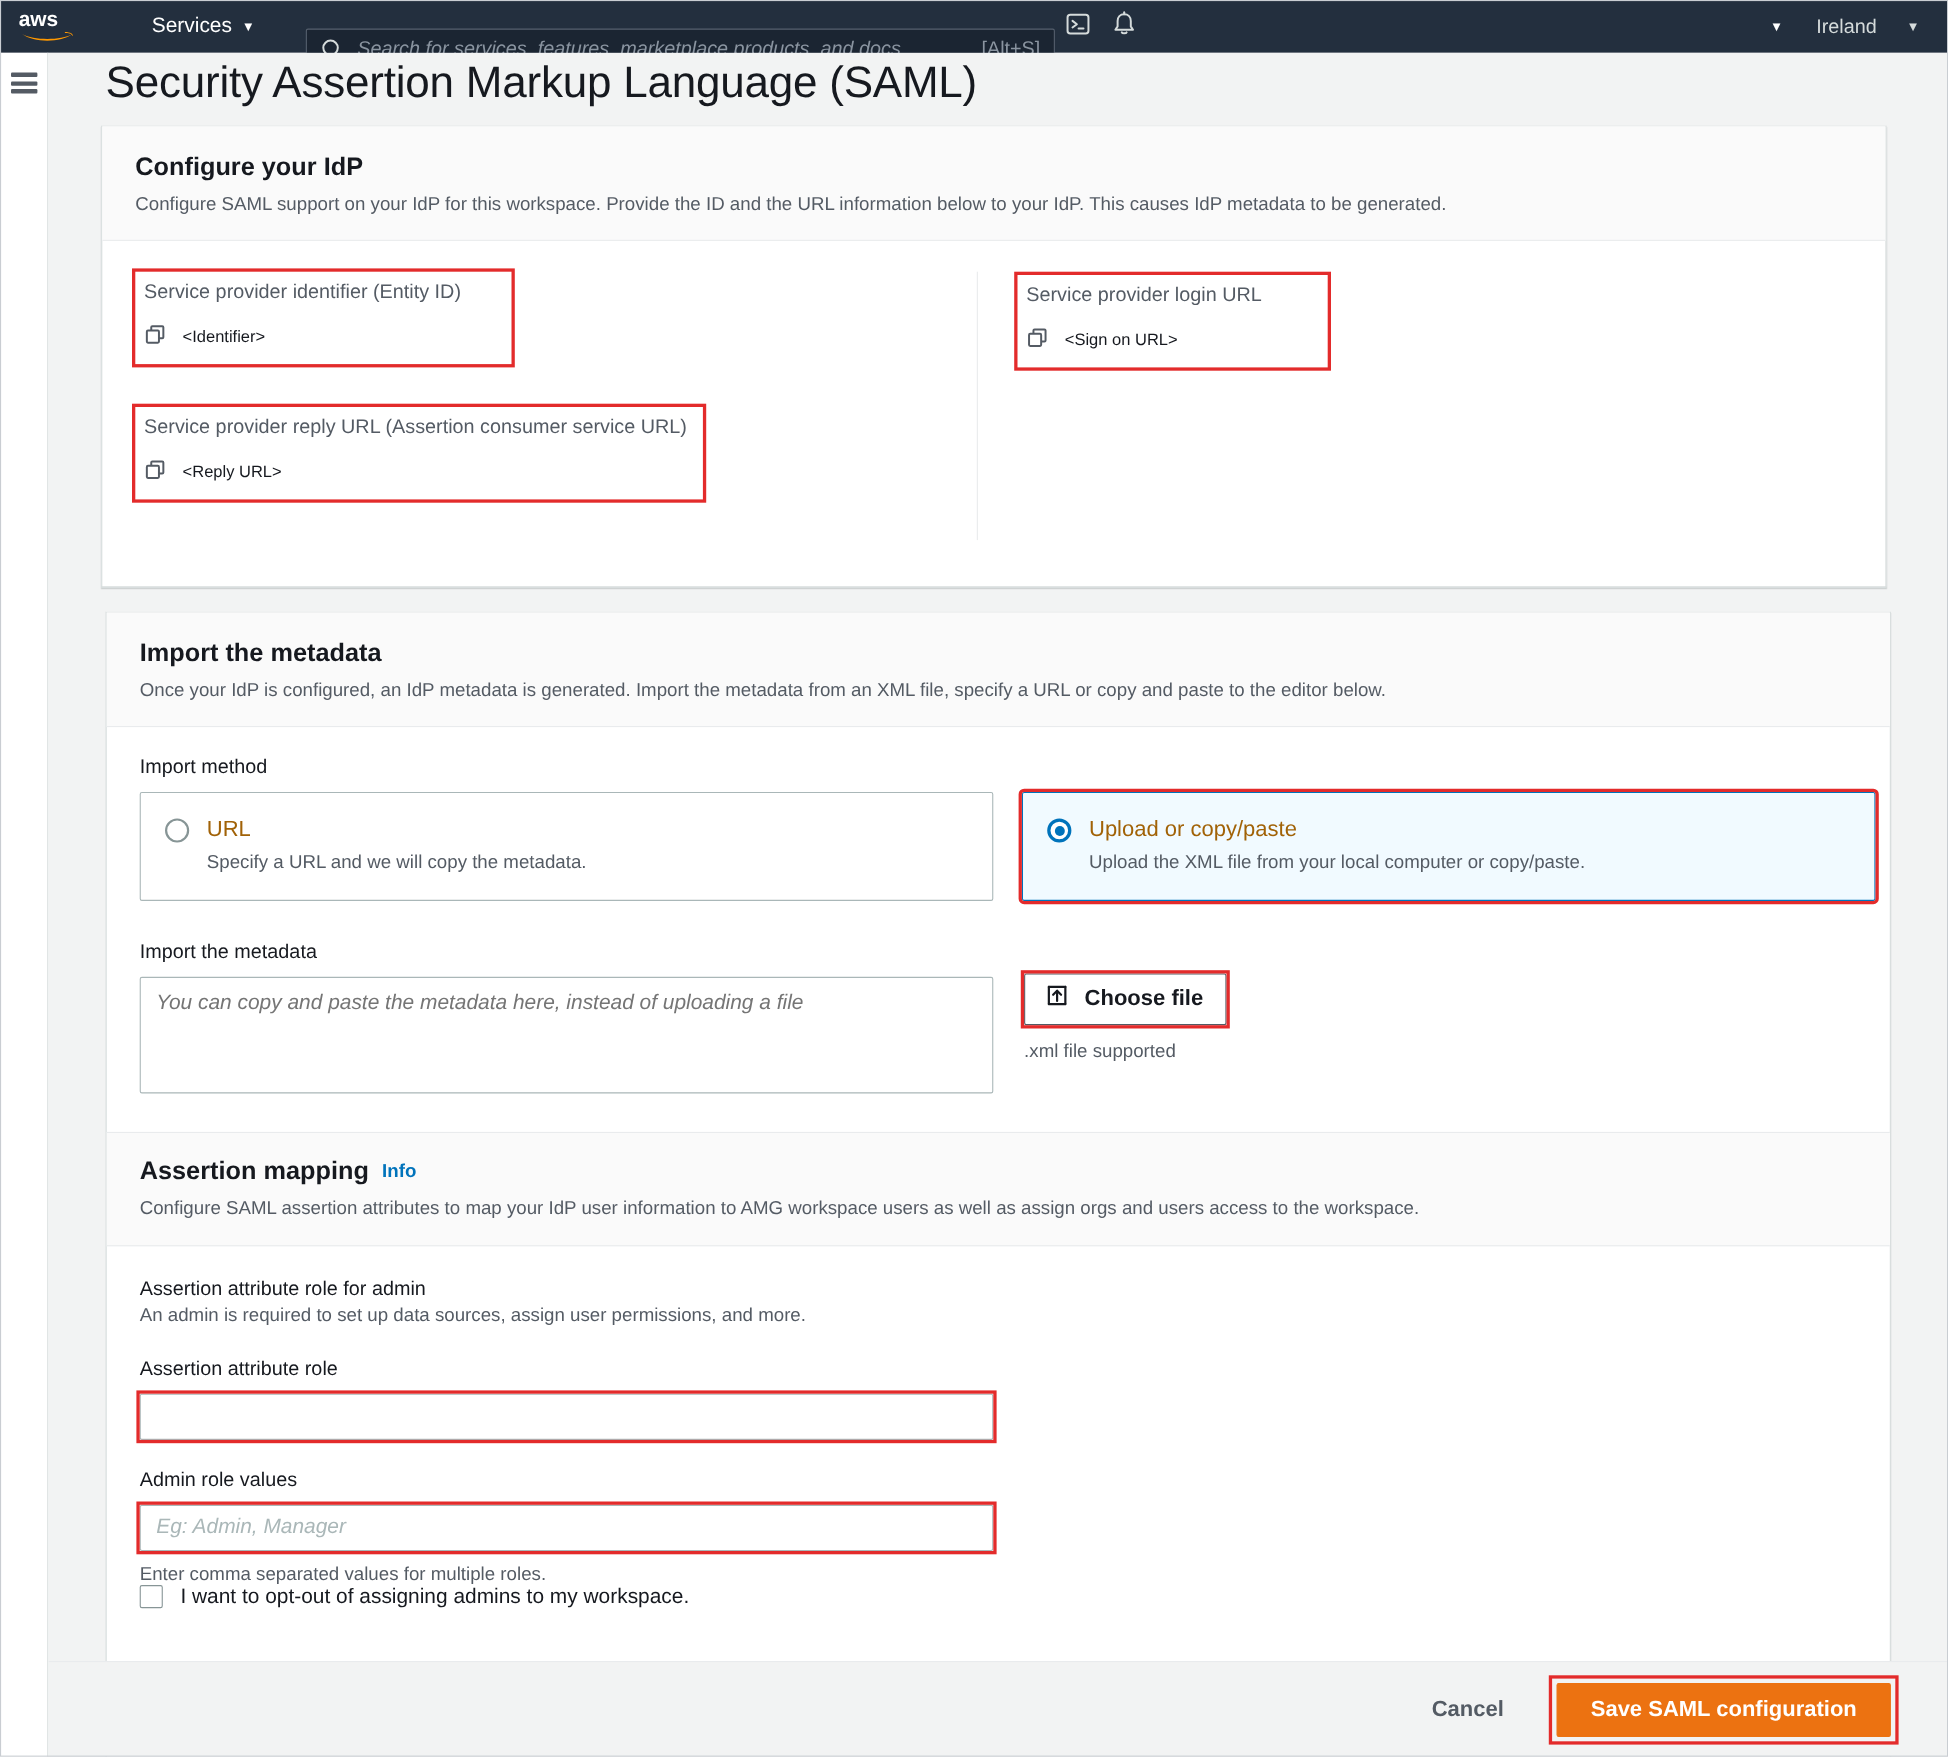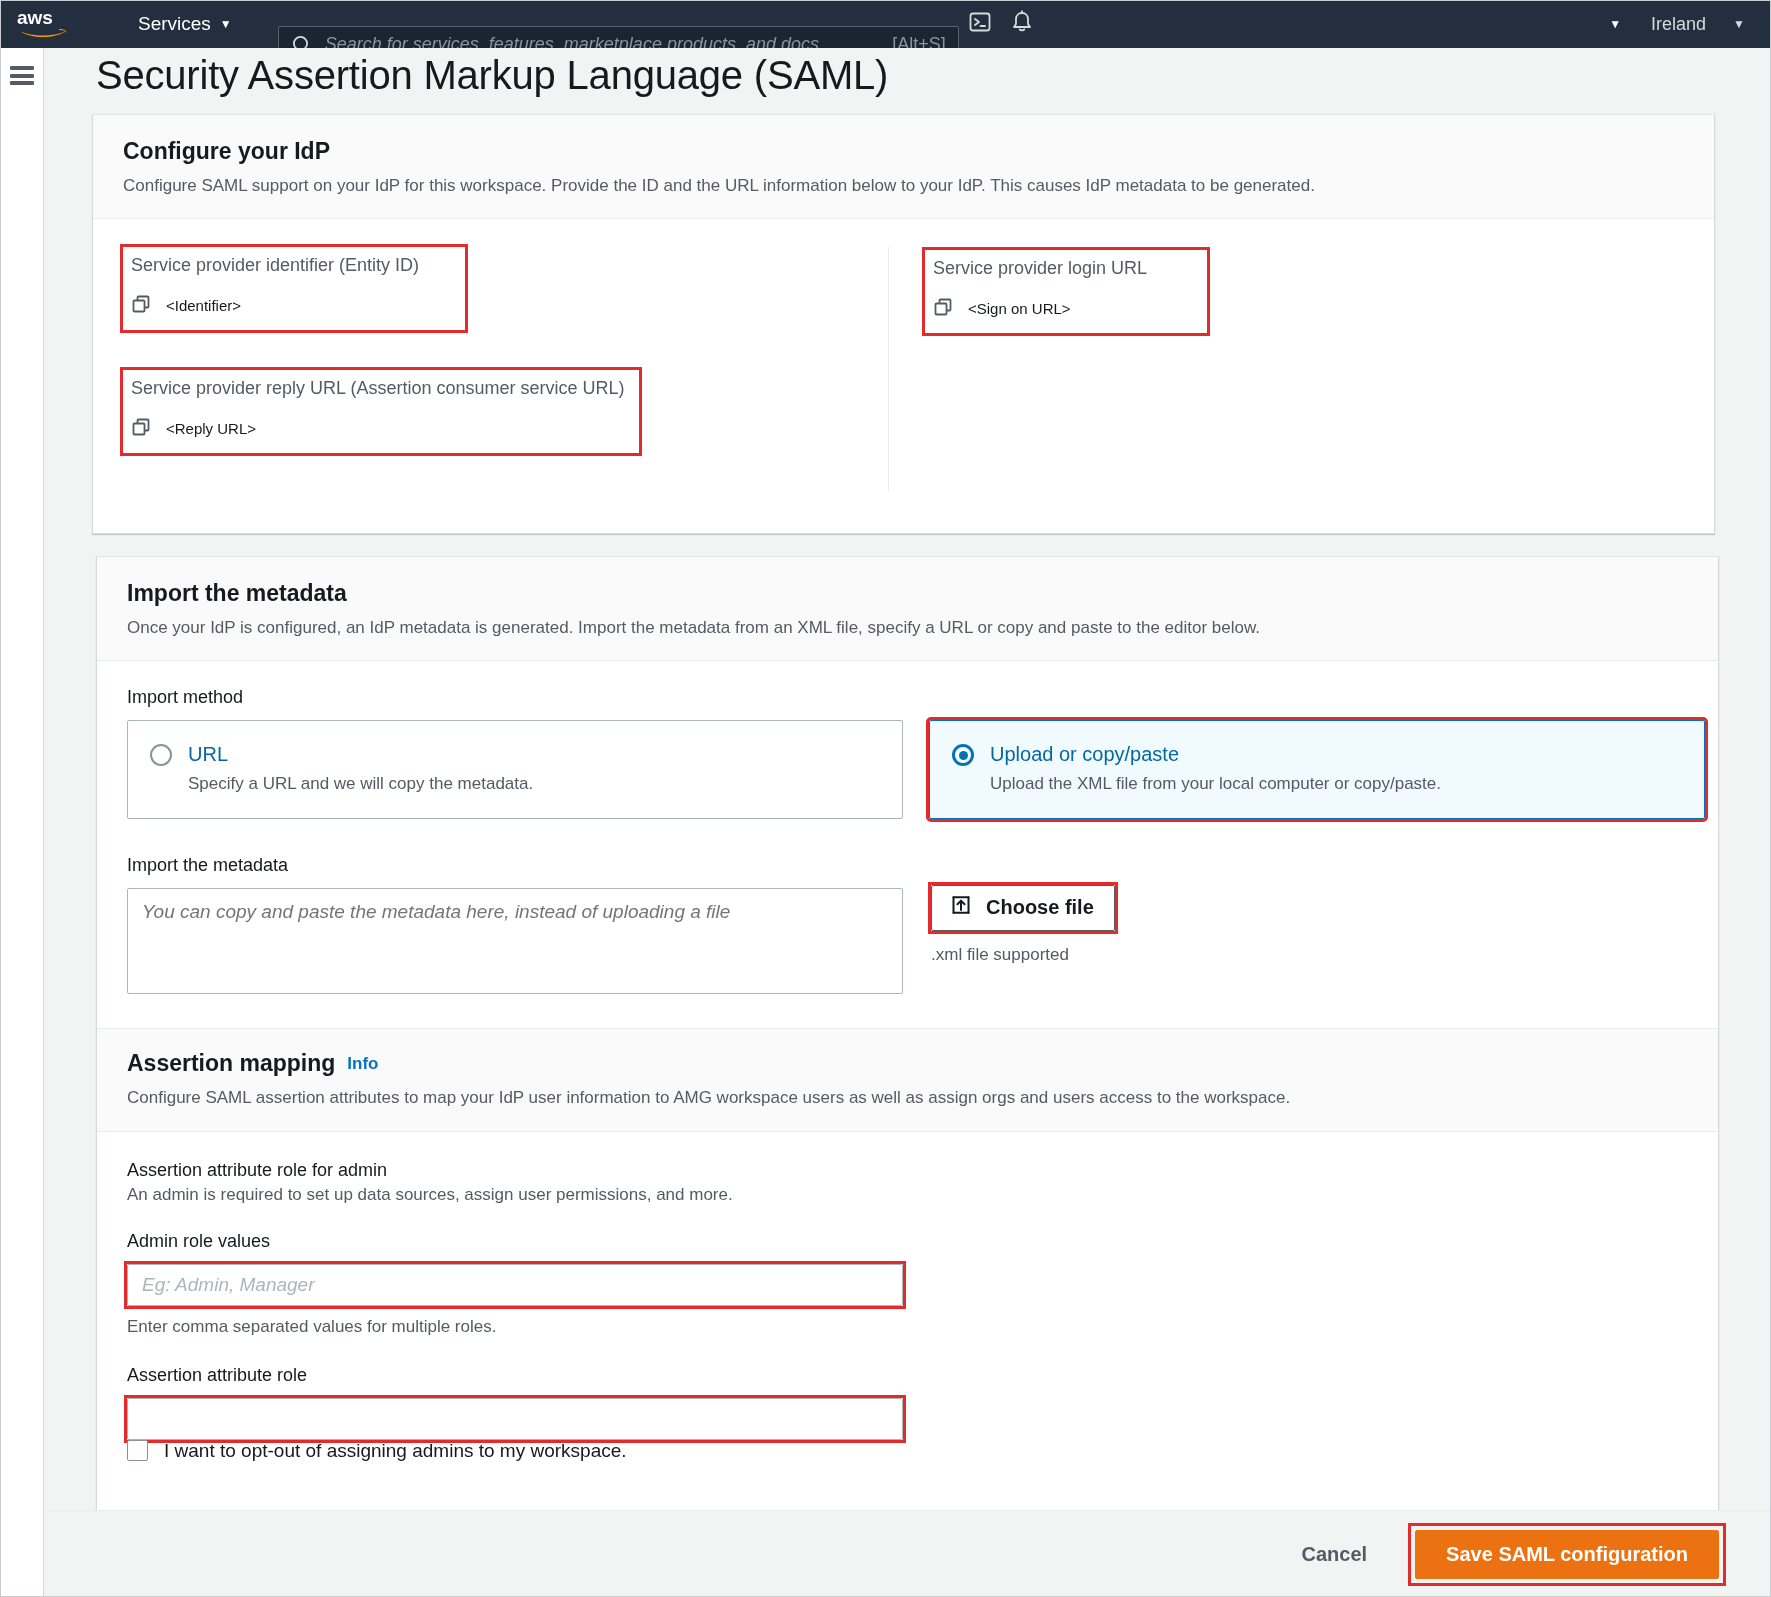--- a/index.html
+++ b/index.html
@@ -195,21 +195,21 @@
     background: #ffffff;
     position: relative;
   }
   .radio-tile.selected .radio-mark::after {
     content: ""; position: absolute;
     left: 3.5px; top: 3.5px;
     width: 9px; height: 9px; border-radius: 50%;
     background: #0073bb;
   }
   .radio-texts { line-height: 1.35; }
-  .radio-title { font-size: 20px; color: #0369a1; margin-bottom: 5px; }
+  .radio-title { font-size: 20px; color: #a16207; margin-bottom: 5px; }
   .radio-sub { font-size: 17px; color: #545b64; }
 
   .meta-row { display: flex; gap: 28px; margin-top: 36px; }
   .meta-left { width: 776px; }
   .meta-textarea {
     width: 776px; height: 106px;
     border: 1px solid #aab7b8;
     border-radius: 2px;
     background: #ffffff;
     padding: 12px 14px;
@@ -477,35 +477,35 @@
         <div class="card-title">
           <span>Assertion mapping</span><span class="info-link">Info</span>
         </div>
         <div class="card-desc">Configure SAML assertion attributes to map your IdP user information to AMG workspace users as well as assign orgs and users access to the workspace.</div>
       </div>
 
       <div style="padding-top:28px">
         <div class="subsec-title">Assertion attribute role for admin</div>
         <div class="subsec-desc">An admin is required to set up data sources, assign user permissions, and more.</div>
 
+        <div style="margin-top:28px">
+          <div class="field-title">Assertion attribute role</div>
+          <div class="hl" style="display:inline-block">
+            <input class="text-input" type="text" placeholder="" style="">
+          </div>
+        </div>
+
         <div style="margin-top:26px">
           <div class="field-title">Admin role values</div>
           <div class="hl" style="display:inline-block">
             <input class="text-input" type="text" placeholder="Eg: Admin, Manager" style="">
           </div>
           <div class="help-note">Enter comma separated values for multiple roles.</div>
         </div>
 
-        <div style="margin-top:28px">
-          <div class="field-title">Assertion attribute role</div>
-          <div class="hl" style="display:inline-block">
-            <input class="text-input" type="text" placeholder="" style="">
-          </div>
-        </div>
-
         <div class="checkbox-row">
           <span class="checkbox-box"></span>
           <span class="checkbox-label">I want to opt-out of assigning admins to my workspace.</span>
         </div>
       </div>
 
     </div>
   </div>
 
   <div class="footer-bar">

